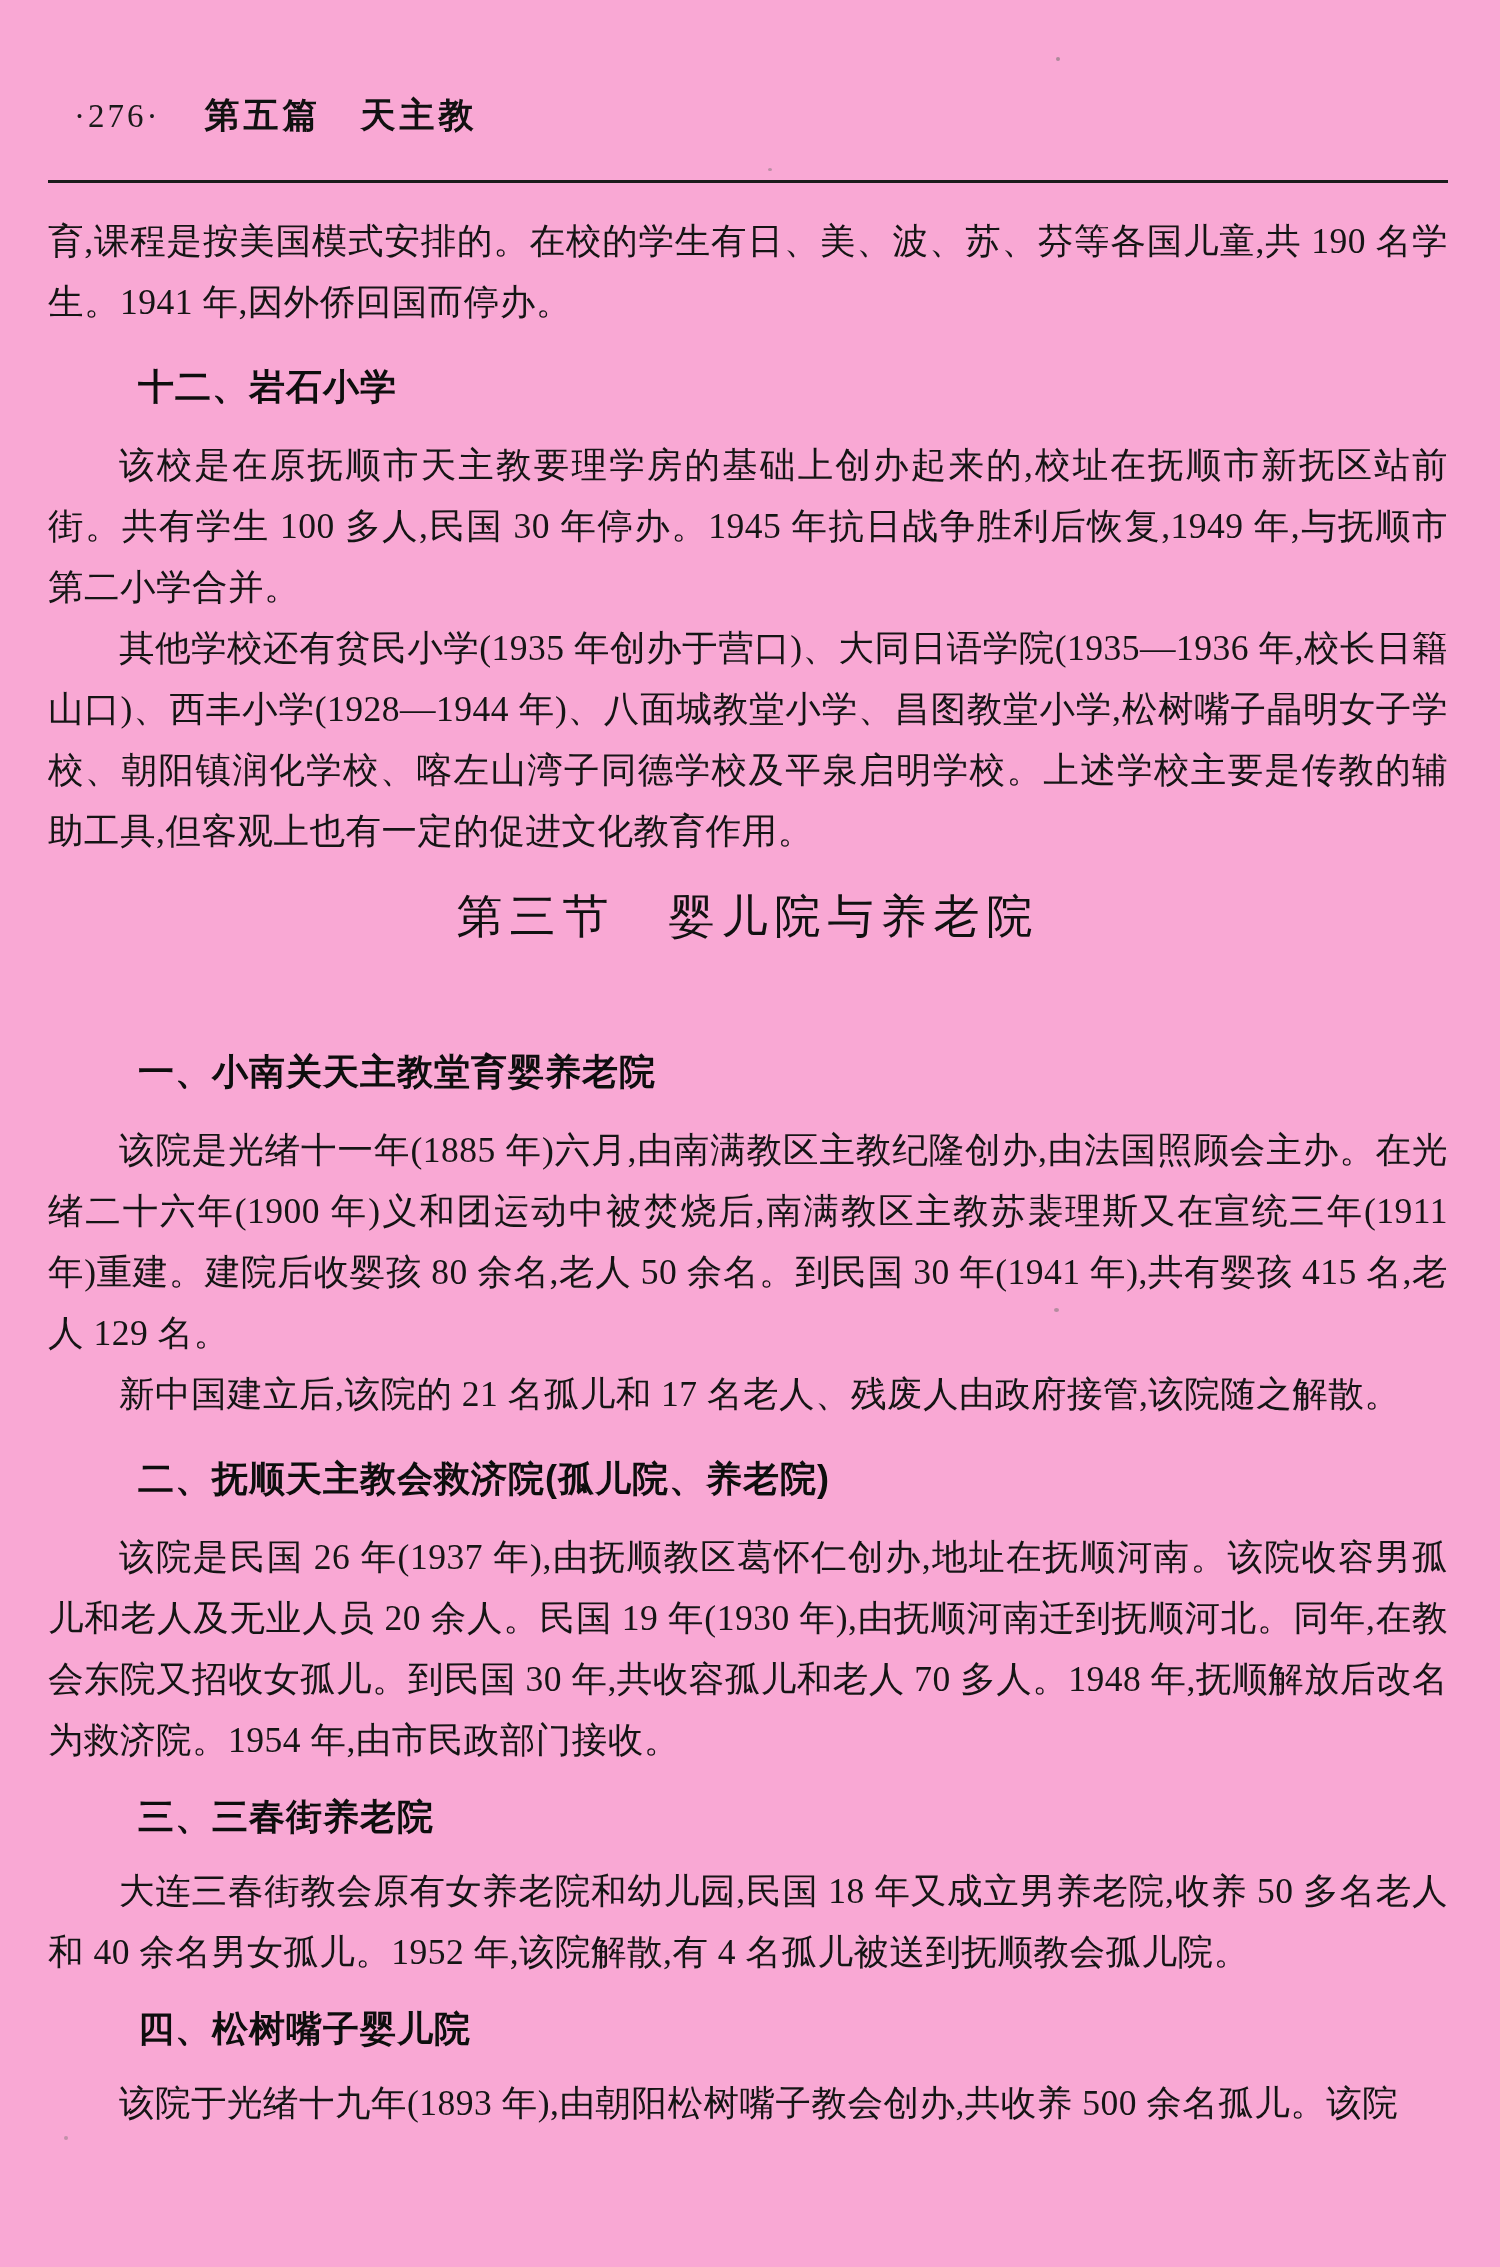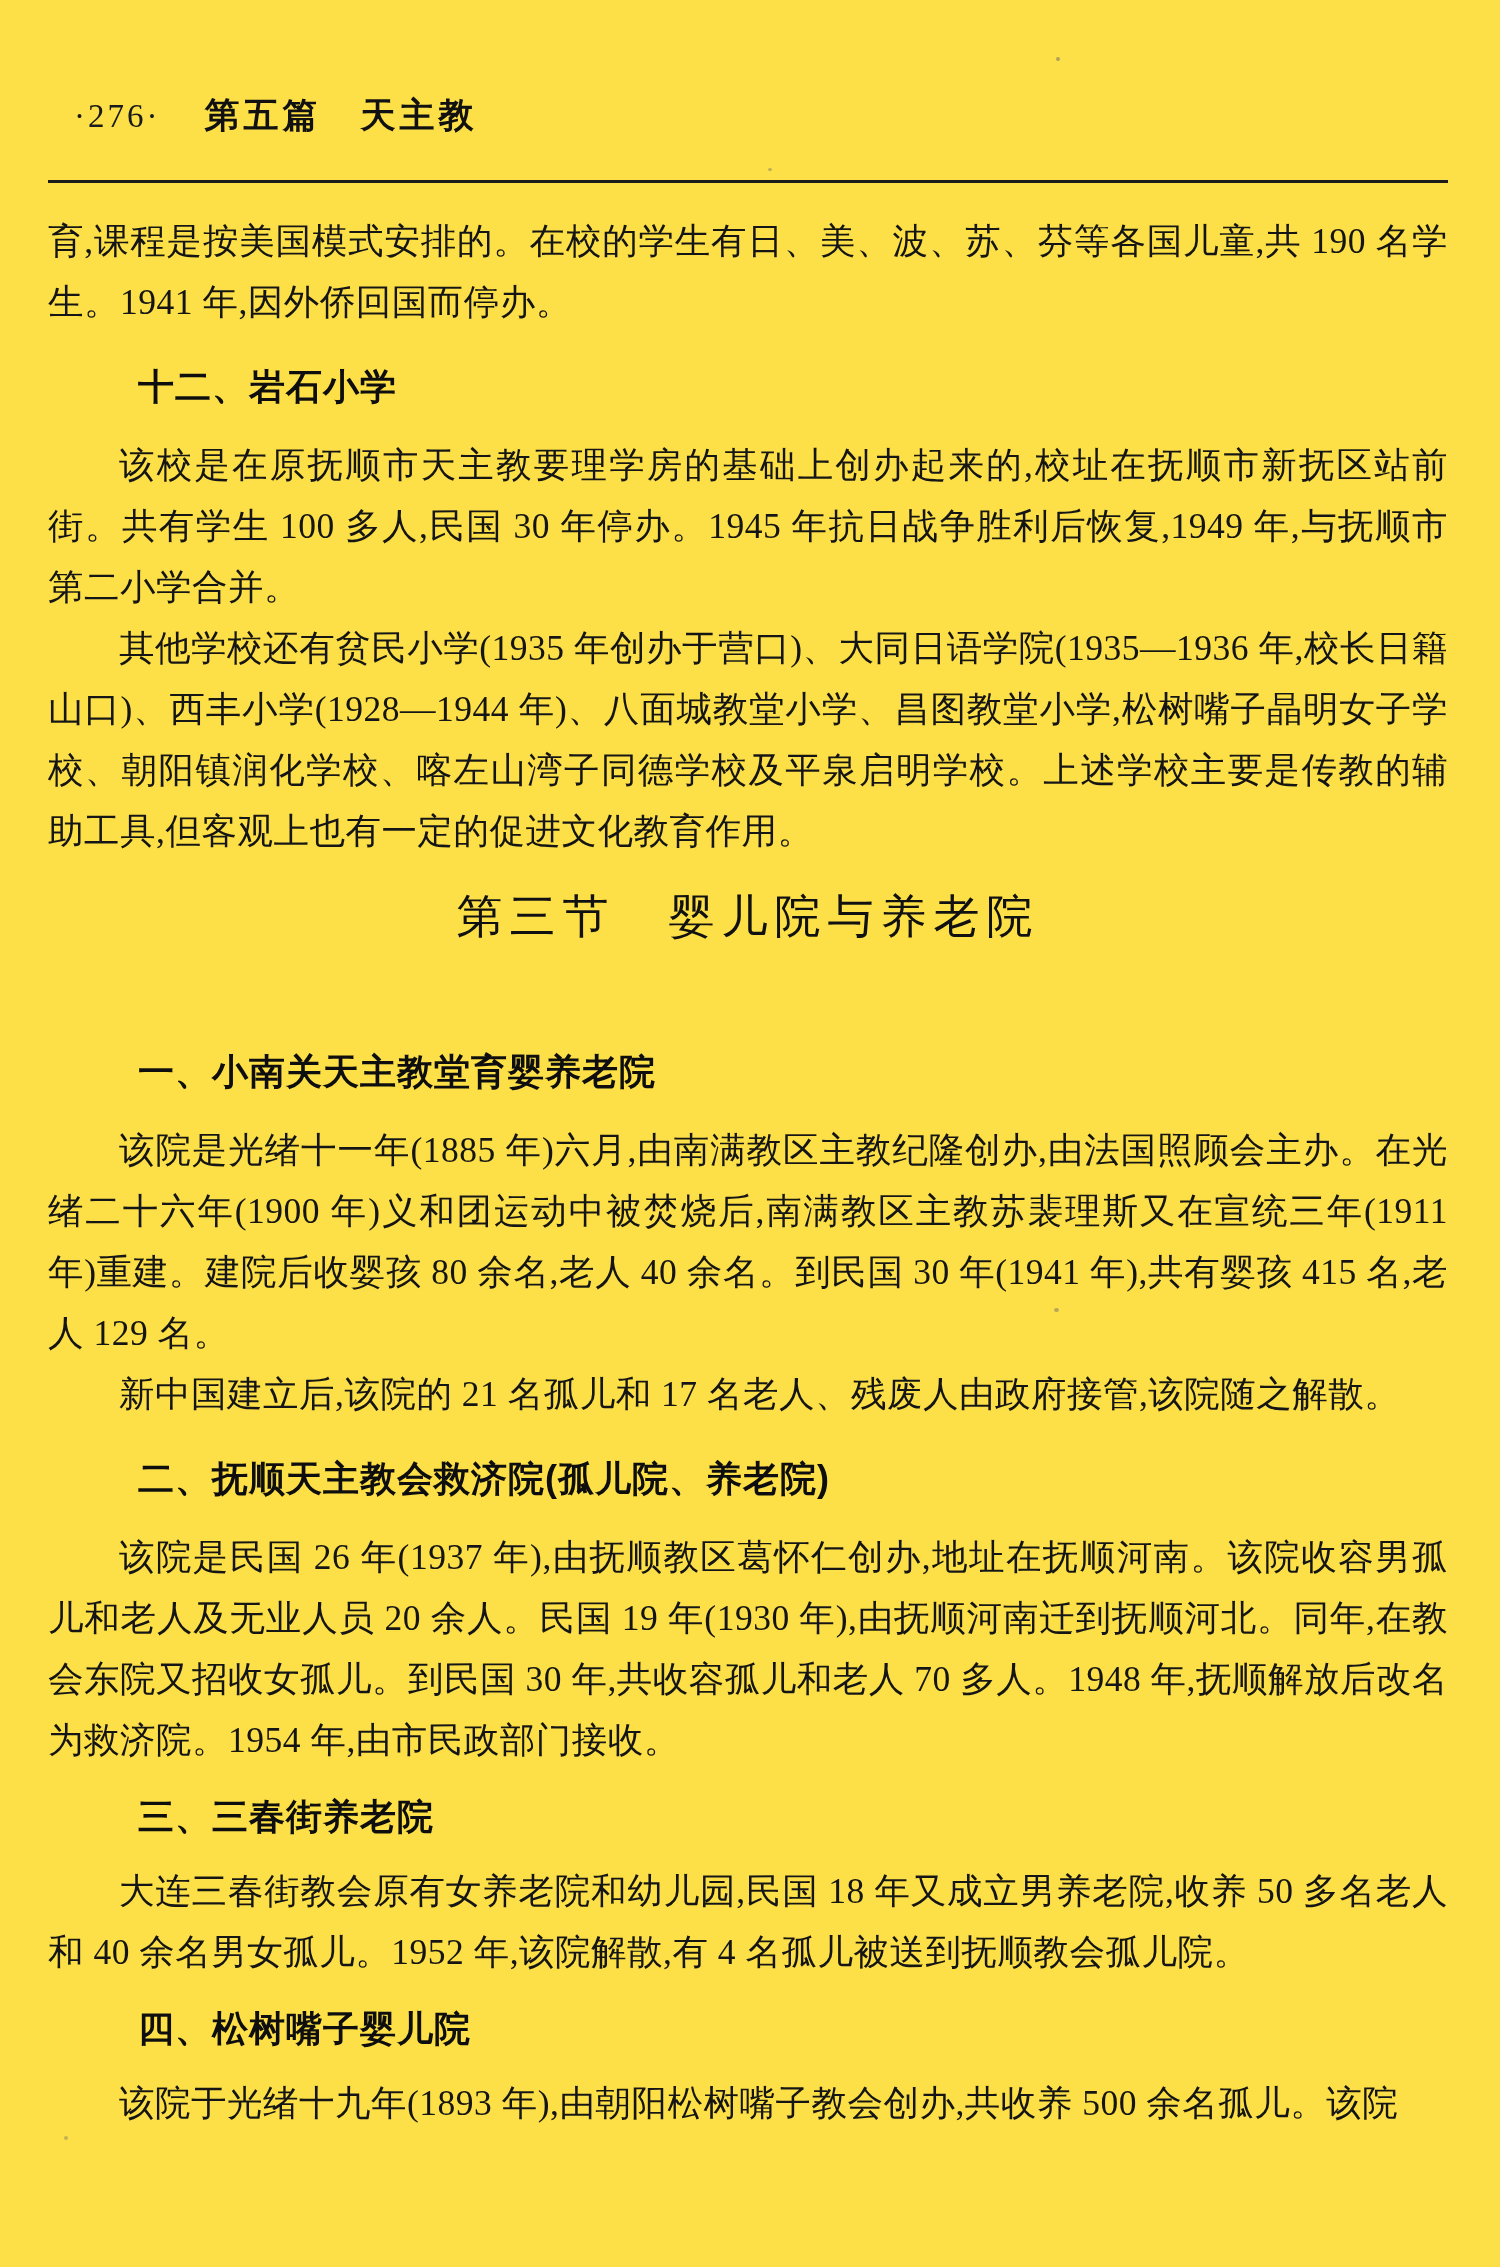--- a/index.html
+++ b/index.html
@@ -4,21 +4,21 @@
 <style>
   html, body { margin: 0; padding: 0; }
   body {
     width: 1500px; height: 2267px;
     background: #f4f4f2;
     font-family: "Liberation Serif", "DejaVu Serif", serif;
   }
   .page {
     position: relative;
     width: 1500px; height: 2267px;
-    background: #fde047;
+    background: #f9a8d4;
     color: #141414;
     overflow: hidden;
   }
   .content {
     padding: 92px 52px 0 48px;
   }
 
   
   .running-header {
     display: flex;
@@ -113,21 +113,21 @@
     <h3 class="sub-heading mt-h">十二、岩石小学</h3>
 
     <p class="para indent mt-para">该校是在原抚顺市天主教要理学房的基础上创办起来的,校址在抚顺市新抚区站前街。共有学生 100 多人,民国 30 年停办。1945 年抗日战争胜利后恢复,1949 年,与抚顺市第二小学合并。</p>
 
     <p class="para indent">其他学校还有贫民小学(1935 年创办于营口)、大同日语学院(1935—1936 年,校长日籍山口)、西丰小学(1928—1944 年)、八面城教堂小学、昌图教堂小学,松树嘴子晶明女子学校、朝阳镇润化学校、喀左山湾子同德学校及平泉启明学校。上述学校主要是传教的辅助工具,但客观上也有一定的促进文化教育作用。</p>
 
     <h2 class="section-title mb-title">第三节　婴儿院与养老院</h2>
 
     <h3 class="sub-heading">一、小南关天主教堂育婴养老院</h3>
 
-    <p class="para indent mt-para">该院是光绪十一年(1885 年)六月,由南满教区主教纪隆创办,由法国照顾会主办。在光绪二十六年(1900 年)义和团运动中被焚烧后,南满教区主教苏裴理斯又在宣统三年(1911 年)重建。建院后收婴孩 80 余名,老人 40 余名。到民国 30 年(1941 年),共有婴孩 415 名,老人 129 名。</p>
+    <p class="para indent mt-para">该院是光绪十一年(1885 年)六月,由南满教区主教纪隆创办,由法国照顾会主办。在光绪二十六年(1900 年)义和团运动中被焚烧后,南满教区主教苏裴理斯又在宣统三年(1911 年)重建。建院后收婴孩 80 余名,老人 50 余名。到民国 30 年(1941 年),共有婴孩 415 名,老人 129 名。</p>
 
     <p class="para indent">新中国建立后,该院的 21 名孤儿和 17 名老人、残废人由政府接管,该院随之解散。</p>
 
     <h3 class="sub-heading mt-h">二、抚顺天主教会救济院(孤儿院、养老院)</h3>
 
     <p class="para indent mt-para">该院是民国 26 年(1937 年),由抚顺教区葛怀仁创办,地址在抚顺河南。该院收容男孤儿和老人及无业人员 20 余人。民国 19 年(1930 年),由抚顺河南迁到抚顺河北。同年,在教会东院又招收女孤儿。到民国 30 年,共收容孤儿和老人 70 多人。1948 年,抚顺解放后改名为救济院。1954 年,由市民政部门接收。</p>
 
     <h3 class="sub-heading mt-h-sm">三、三春街养老院</h3>
 
     <p class="para indent mt-para-sm">大连三春街教会原有女养老院和幼儿园,民国 18 年又成立男养老院,收养 50 多名老人和 40 余名男女孤儿。1952 年,该院解散,有 4 名孤儿被送到抚顺教会孤儿院。</p>

